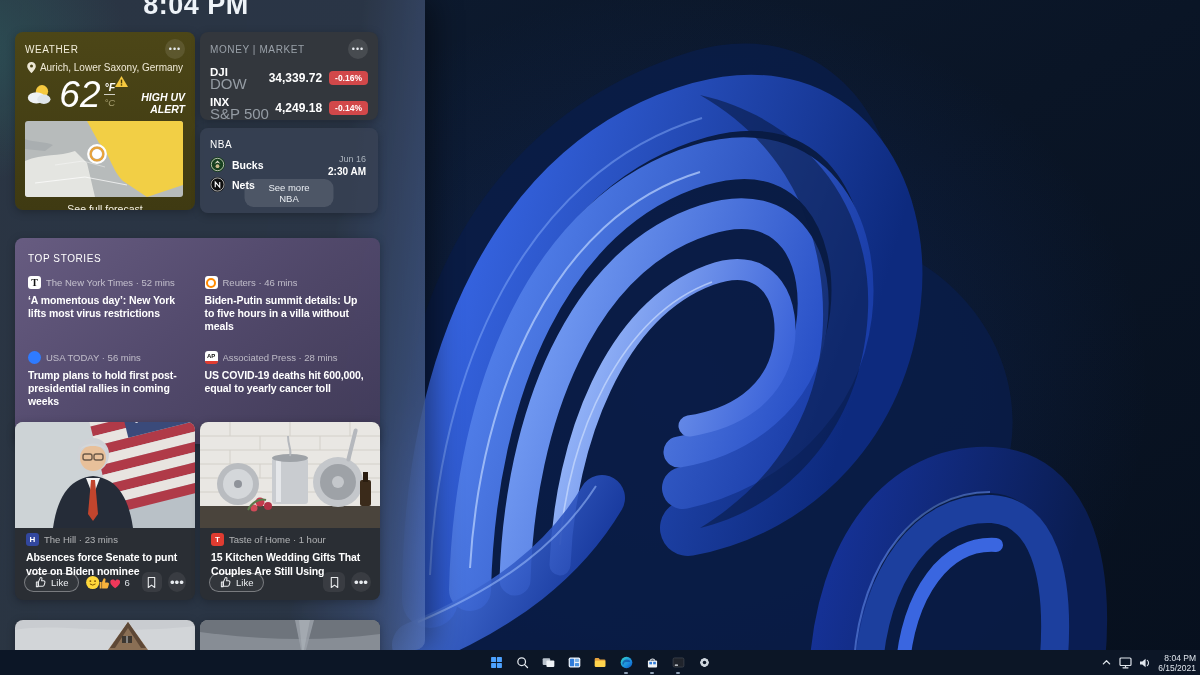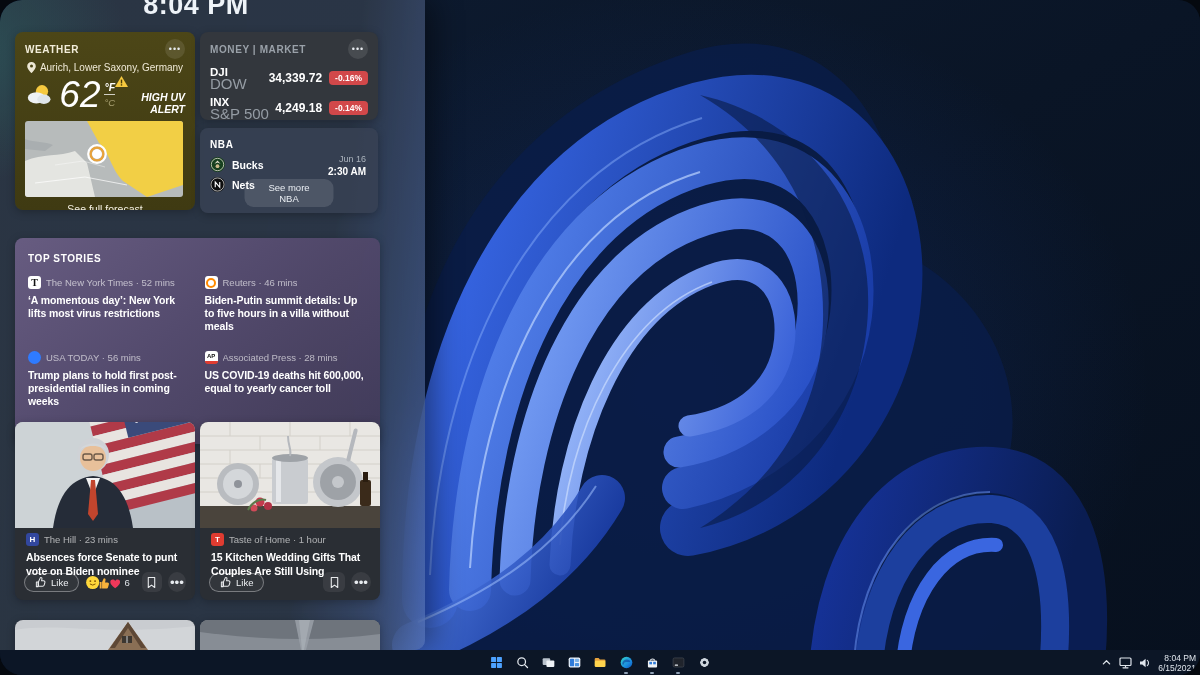--- a/index.html
+++ b/index.html
@@ -1,29 +1,29 @@
 <!DOCTYPE html>
 <html><head>
 <meta charset="utf-8">
 <style>
   html,body{margin:0;padding:0;background:#05090f;}
   .screen{position:relative;width:1200px;height:675px;overflow:hidden;
-          font-family:"Liberation Sans",sans-serif;background:#07101e;border-radius:22px;}
+          font-family:"Liberation Sans",sans-serif;background:#07101e;}
   .wallpaper{position:absolute;inset:0;display:block;}
 
   
   .widgets-panel{position:absolute;left:0;top:0;width:425px;height:650px;overflow:hidden;
     background:linear-gradient(97deg, rgba(44,54,68,.96) 0%, rgba(45,56,72,.93) 72%, rgba(86,112,170,.66) 100%);
     backdrop-filter:blur(22px);border-radius:0 0 10px 0;box-shadow:8px 0 30px rgba(0,0,0,.45);}
   .widgets-panel::before{content:"";position:absolute;inset:0;pointer-events:none;
     background:radial-gradient(240px 190px at -40px 50px, rgba(48,145,128,.30), transparent 70%);}
   .big-clock{position:absolute;top:-10px;left:0;width:392px;text-align:center;
     font-size:27px;font-weight:700;color:#eef3f8;letter-spacing:.5px;}
   .card{position:absolute;border-radius:8px;box-shadow:0 2px 8px rgba(0,0,0,.25);overflow:hidden;}
-  .card-title{font-size:10px;font-weight:700;letter-spacing:.6px;}
+  .card-title{font-size:10px;font-weight:400;letter-spacing:.6px;}
   .dots-btn{width:20px;height:20px;border:none;border-radius:50%;background:rgba(255,255,255,.10);
     color:#e7ebef;font-size:9px;line-height:10px;letter-spacing:1px;cursor:pointer;padding:0;}
 
   
   .weather{left:15px;top:32px;width:180px;height:178px;background:linear-gradient(180deg,#4c4617,#3f3a12);
     color:#f2edda;padding:7px 10px;box-sizing:border-box;}
   .weather .hd{display:flex;justify-content:space-between;align-items:center;}
   .w-loc{display:flex;justify-content:center;align-items:center;gap:4px;font-size:10px;margin-top:3px;color:#efe9d6;}
   .w-temp-row{display:flex;align-items:center;margin-top:2px;font-style:italic;}
   .w-temp{font-size:37px;font-weight:400;color:#fff;line-height:38px;margin-left:6px;}

